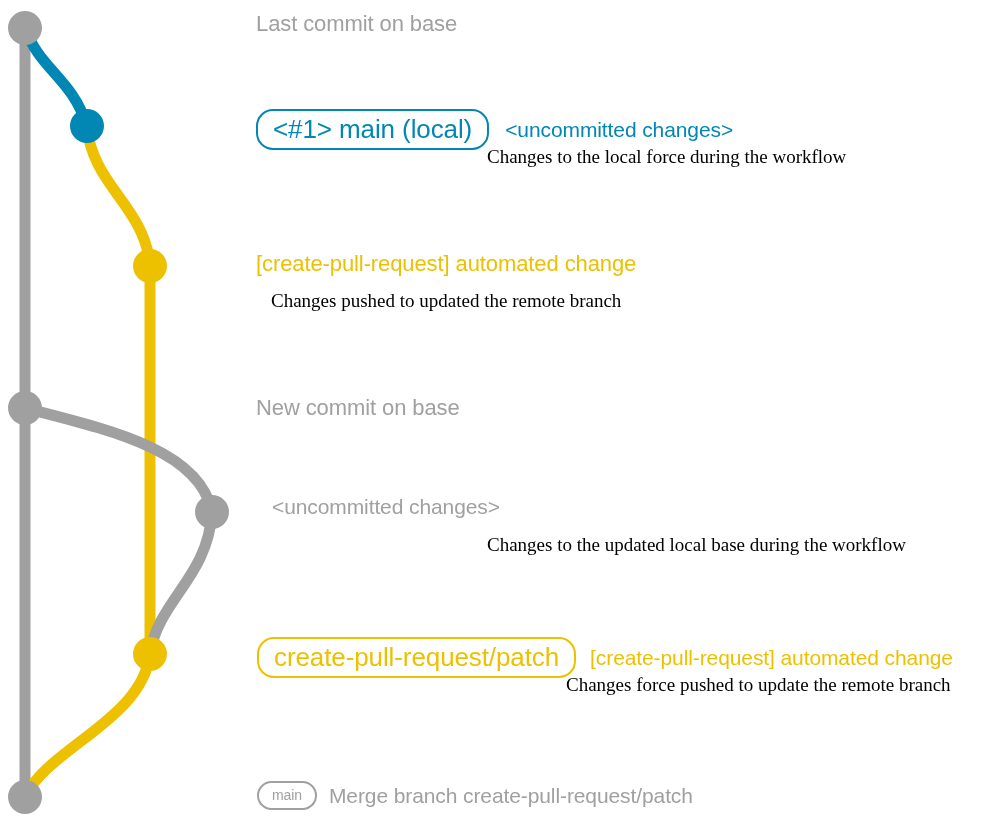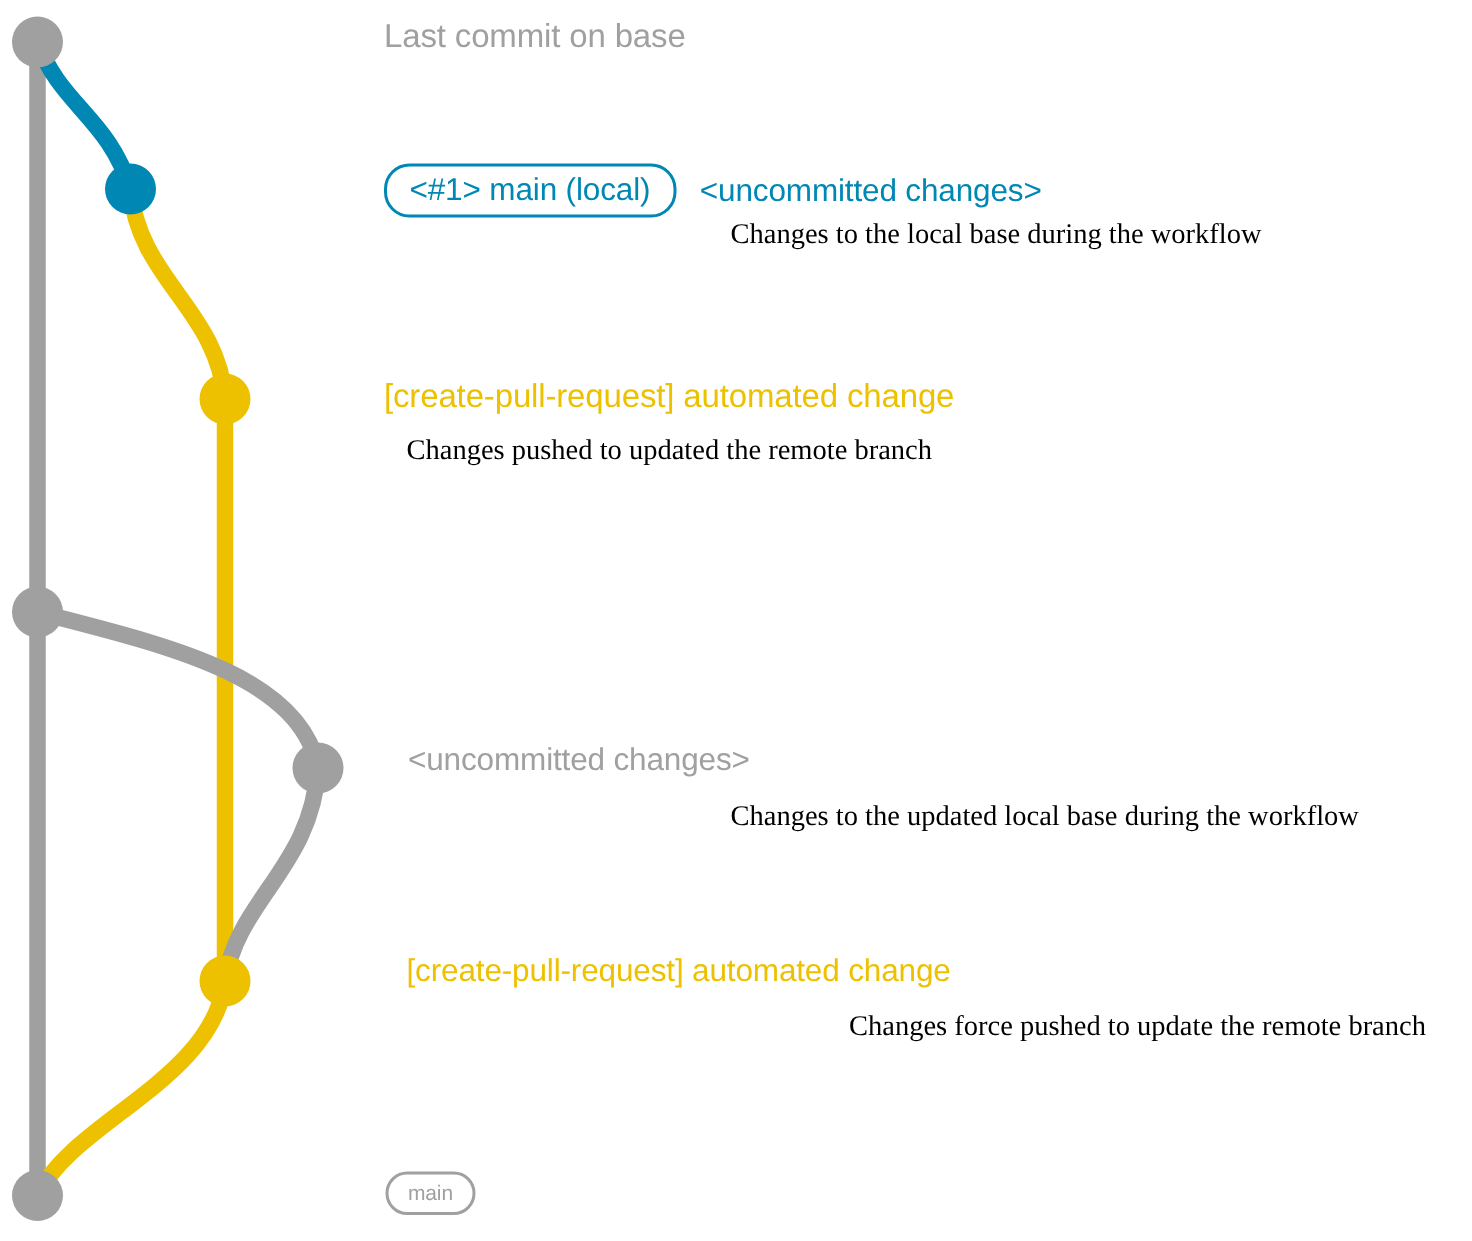--- a/index.html
+++ b/index.html
@@ -43,21 +43,21 @@
 
   
   .pill {
     display: inline-flex;
     align-items: center;
     justify-content: center;
     box-sizing: border-box;
     border: 2px solid currentColor;
     border-radius: 17px;
     padding: 5px 15px 6px 15px;
-    font-size: 21px;
+    font-size: 26px;
     line-height: 1;
     letter-spacing: -0.1px;
   }
   .pill.small {
     font-size: 14px;
     padding: 5px 13px 6px 13px;
     border-width: 2px;
     border-radius: 15px;
   }
 
@@ -121,35 +121,40 @@
 <div class="label-layer">
 
   <div class="row" style="left:256px; top:13px;">
     <span class="subject lone c-gray">Last commit on base</span>
   </div>
 
   <div class="row" style="left:256px; top:109px;">
     <span class="pill c-blue">&lt;#1&gt; main (local)</span>
     <span class="subject c-blue gap-a">&lt;uncommitted changes&gt;</span>
   </div>
-  <div class="caption" style="left:487px; top:147px;">Changes to the local base during the workflow</div>
+  <div class="caption" style="left:487px; top:147px;">Changes to the local force during the workflow</div>
 
   <div class="row" style="left:256px; top:253px;">
     <span class="subject lone c-yellow">[create-pull-request] automated change</span>
   </div>
   <div class="caption" style="left:271px; top:291px;">Changes pushed to updated the remote branch</div>
 
+  <div class="row" style="left:256px; top:397px;">
+    <span class="subject lone c-gray">New commit on base</span>
+  </div>
 
   <div class="row" style="left:256px; top:496px;">
     <span class="subject c-gray gap-a">&lt;uncommitted changes&gt;</span>
   </div>
   <div class="caption" style="left:487px; top:535px;">Changes to the updated local base during the workflow</div>
 
   <div class="row" style="left:257px; top:637px;">
+    <span class="pill c-yellow">create-pull-request/patch</span>
     <span class="subject c-yellow gap-b">[create-pull-request] automated change</span>
   </div>
   <div class="caption" style="left:566px; top:675px;">Changes force pushed to update the remote branch</div>
 
   <div class="row" style="left:257px; top:781px;">
     <span class="pill small c-gray">main</span>
+    <span class="subject c-gray gap-c">Merge branch create-pull-request/patch</span>
   </div>
 
 </div>
 
 </body></html>

